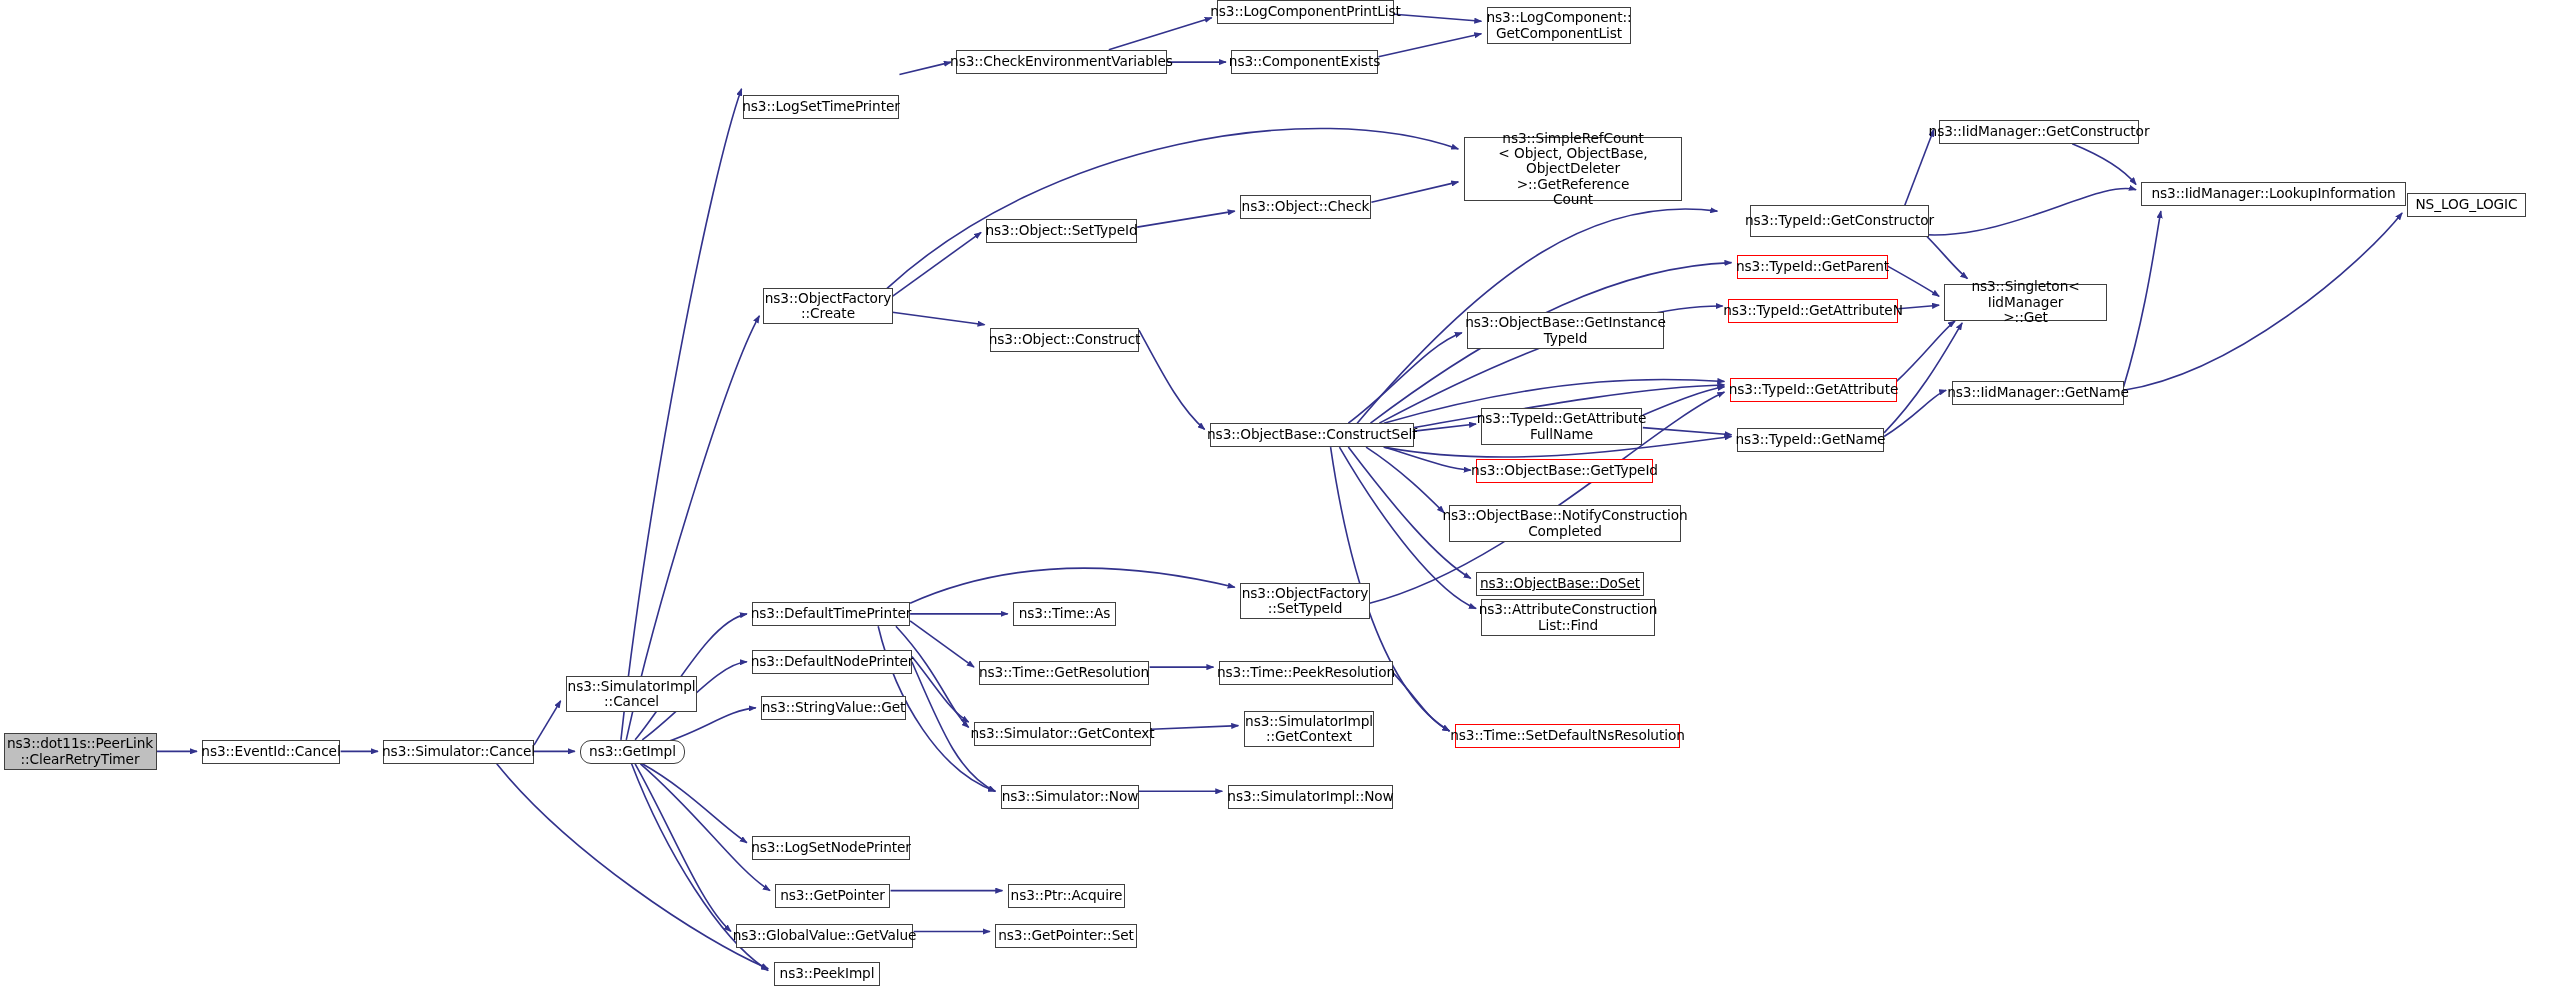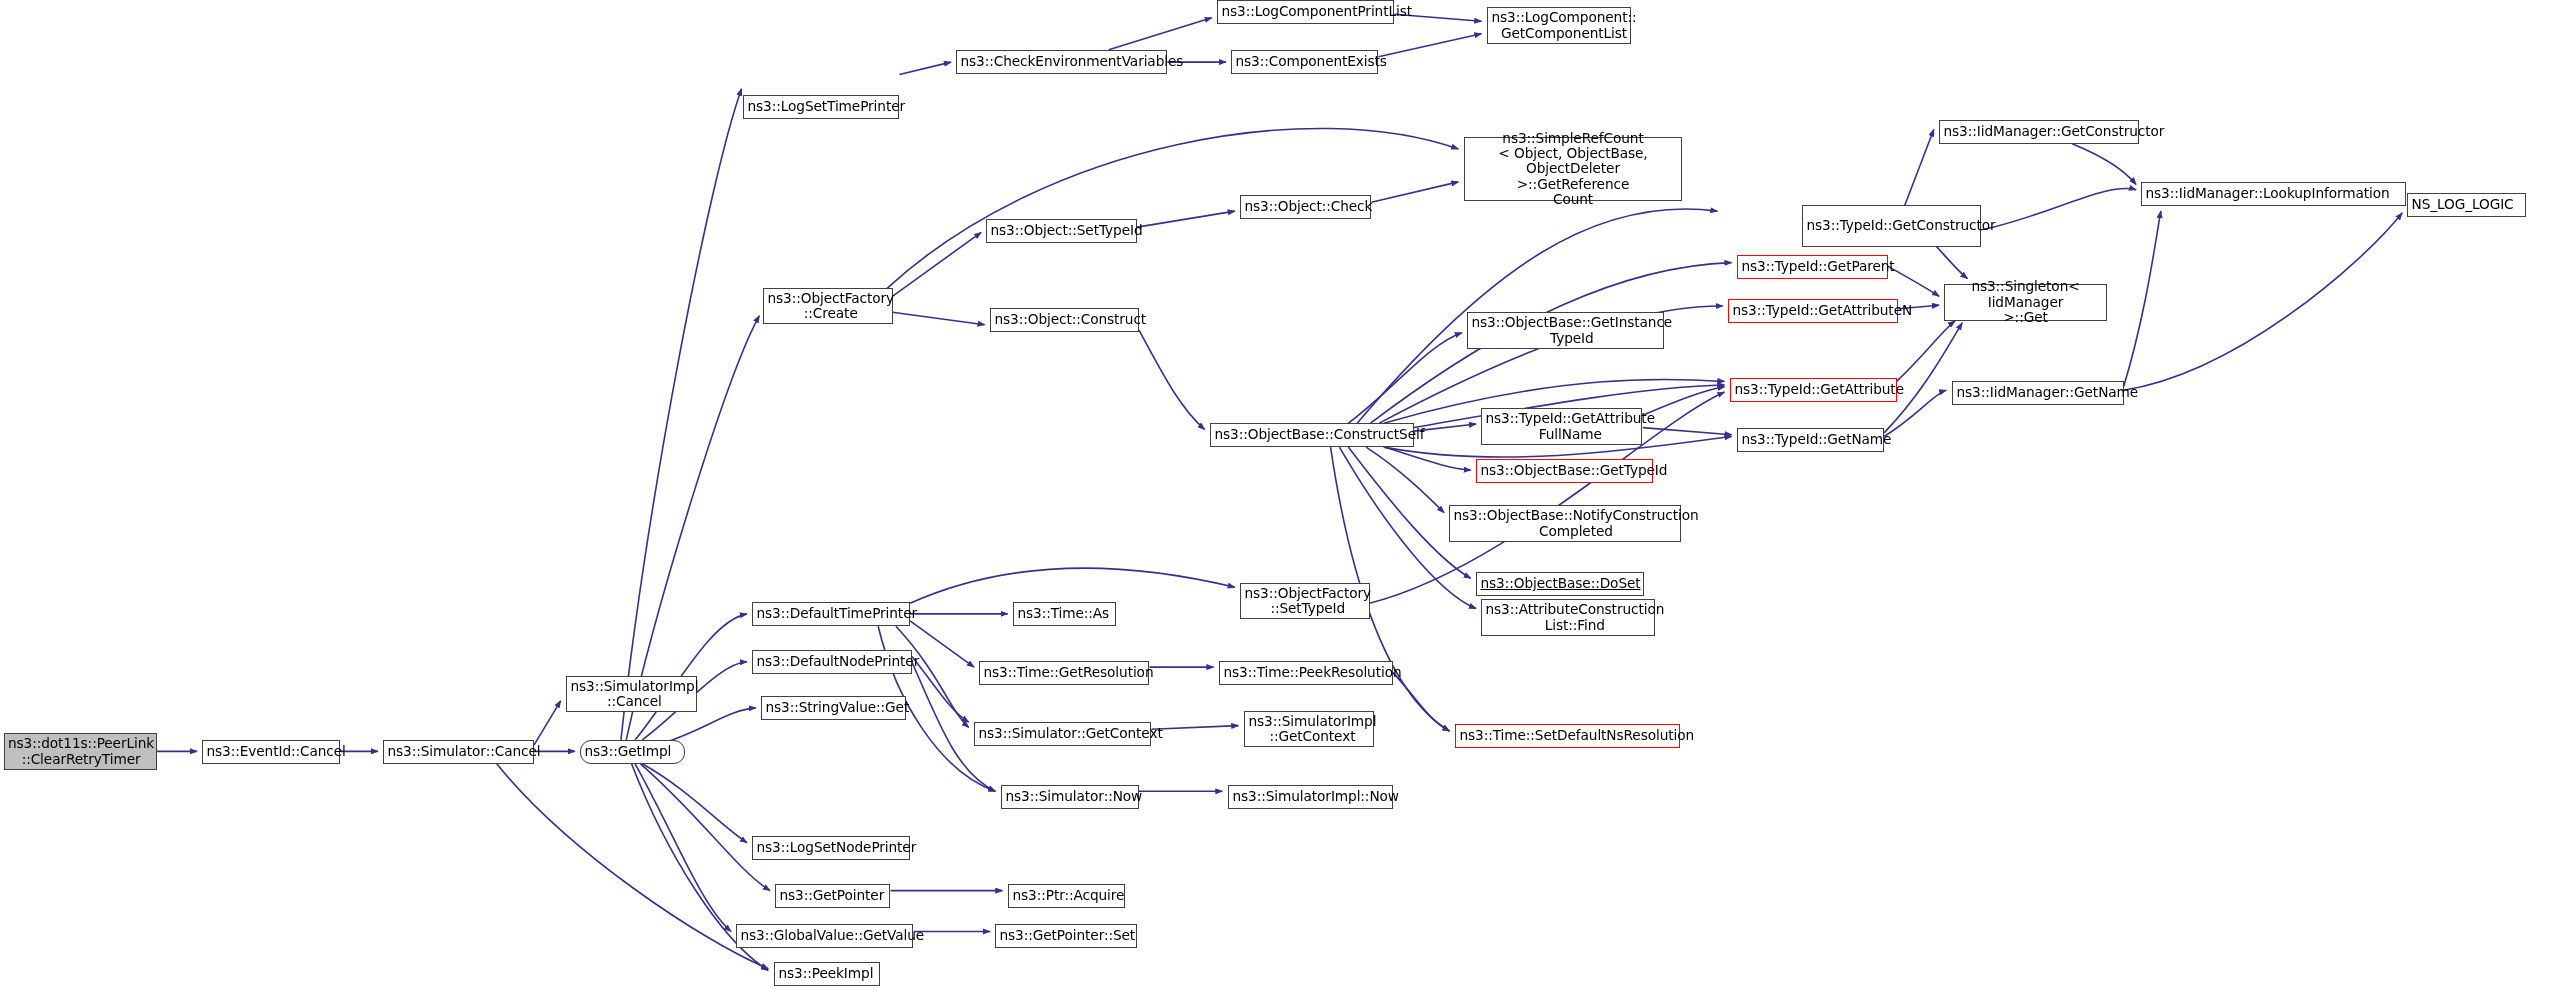--- a/index.html
+++ b/index.html
@@ -6,20 +6,21 @@
   body{font-family:"DejaVu Sans", sans-serif;}
   #canvas{position:relative;width:2576px;height:990px;background:#ffffff;overflow:hidden;}
   svg.edges{position:absolute;left:0;top:0;width:2576px;height:990px;pointer-events:none;}
   .node{
     position:absolute;
     box-sizing:border-box;
     background:#ffffff;
     border:1.4px solid #404040;
     display:flex;
     align-items:center;
+    justify-content:center;
     text-align:center;
     font-family:"DejaVu Sans", sans-serif;
     font-size:13.7px;
     line-height:1.12;
     color:#000000;
     white-space:pre-line;
     letter-spacing:-0.1px;
   }
   .node.red{border:1.6px solid #ff0000;}
   .node.root{background:#bfbfbf;border:1.6px solid #404040;}
@@ -114,39 +115,39 @@
       <div class="node" style="left: 580px; top: 740px; width: 105px; height: 24px; border-radius: 11px;"><span>ns3::GetImpl</span></div>
       <div class="node" style="left: 743px; top: 69px; width: 156px; height: 24px; margin-top: 26px;"><span>ns3::LogSetTimePrinter</span></div>
       <div class="node" style="left: 956px; top: 50px; width: 211px; height: 24px;"><span>ns3::CheckEnvironmentVariables</span></div>
       <div class="node" style="left: 1217px; top: 0px; width: 177px; height: 24px;"><span>ns3::LogComponentPrintList</span></div>
       <div class="node" style="left: 1231px; top: 50px; width: 147px; height: 24px;"><span>ns3::ComponentExists</span></div>
       <div class="node" style="left: 1487px; top: 7px; width: 144px; height: 37px;"><span>ns3::LogComponent::
 GetComponentList</span></div>
       <div class="node" style="left: 763px; top: 288px; width: 130px; height: 36px;"><span>ns3::ObjectFactory
 ::Create</span></div>
       <div class="node" style="left: 986px; top: 219px; width: 151px; height: 24px;"><span>ns3::Object::SetTypeId</span></div>
-      <div class="node" style="left: 990px; top: 308px; width: 149px; height: 24px;"><span>ns3::Object::Construct</span></div>
+      <div class="node" style="left: 990px; top: 328px; width: 149px; height: 24px;"><span>ns3::Object::Construct</span></div>
       <div class="node" style="left: 1240px; top: 195px; width: 131px; height: 24px;"><span>ns3::Object::Check</span></div>
       <div class="node" style="left: 1464px; top: 137px; width: 218px; height: 64px;"><span>ns3::SimpleRefCount
 &lt; Object, ObjectBase,
  ObjectDeleter &gt;::GetReference
 Count</span></div>
       <div class="node" style="left: 1210px; top: 423px; width: 204px; height: 24px;"><span>ns3::ObjectBase::ConstructSelf</span></div>
       <div class="node" style="left: 1467px; top: 312px; width: 197px; height: 37px;"><span>ns3::ObjectBase::GetInstance
 TypeId</span></div>
       <div class="node" style="left: 1481px; top: 408px; width: 161px; height: 37px;"><span>ns3::TypeId::GetAttribute
 FullName</span></div>
       <div class="node red" style="left: 1476px; top: 459px; width: 177px; height: 24px;"><span>ns3::ObjectBase::GetTypeId</span></div>
       <div class="node" style="left: 1449px; top: 505px; width: 232px; height: 37px;"><span>ns3::ObjectBase::NotifyConstruction
 Completed</span></div>
       <div class="node" style="left: 1476px; top: 572px; width: 168px; height: 24px; text-decoration: underline;"><span>ns3::ObjectBase::DoSet</span></div>
       <div class="node" style="left: 1481px; top: 599px; width: 174px; height: 37px;"><span>ns3::AttributeConstruction
 List::Find</span></div>
       <div class="node red" style="left: 1455px; top: 724px; width: 225px; height: 24px;"><span>ns3::Time::SetDefaultNsResolution</span></div>
-      <div class="node" style="left: 1802px; top: 205px; width: 179px; height: 42px;"><span>ns3::TypeId::GetConstructor</span></div>
+      <div class="node" style="left: 1750px; top: 205px; width: 179px; height: 32px;"><span>ns3::TypeId::GetConstructor</span></div>
       <div class="node red" style="left: 1737px; top: 255px; width: 151px; height: 24px;"><span>ns3::TypeId::GetParent</span></div>
       <div class="node red" style="left: 1728px; top: 299px; width: 170px; height: 24px;"><span>ns3::TypeId::GetAttributeN</span></div>
       <div class="node red" style="left: 1730px; top: 378px; width: 167px; height: 24px;"><span>ns3::TypeId::GetAttribute</span></div>
       <div class="node" style="left: 1737px; top: 428px; width: 147px; height: 24px;"><span>ns3::TypeId::GetName</span></div>
       <div class="node" style="left: 1944px; top: 284px; width: 163px; height: 37px;"><span>ns3::Singleton&lt; IidManager
 &gt;::Get</span></div>
       <div class="node" style="left: 1939px; top: 120px; width: 200px; height: 24px;"><span>ns3::IidManager::GetConstructor</span></div>
       <div class="node" style="left: 1952px; top: 381px; width: 172px; height: 24px;"><span>ns3::IidManager::GetName</span></div>
       <div class="node" style="left: 2141px; top: 182px; width: 265px; height: 24px;"><span>ns3::IidManager::LookupInformation</span></div>
       <div class="node" style="left: 2407px; top: 193px; width: 119px; height: 24px;"><span>NS_LOG_LOGIC</span></div>

